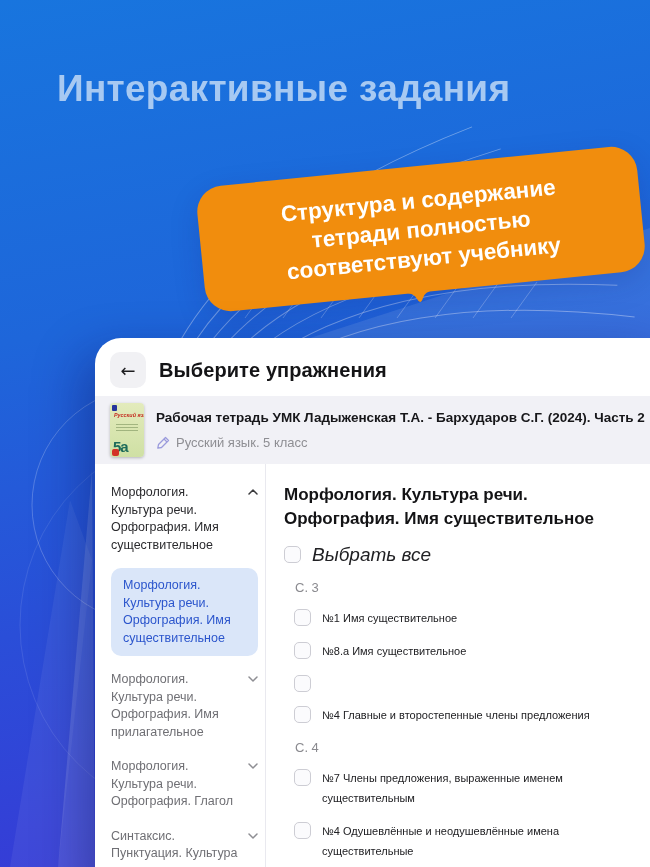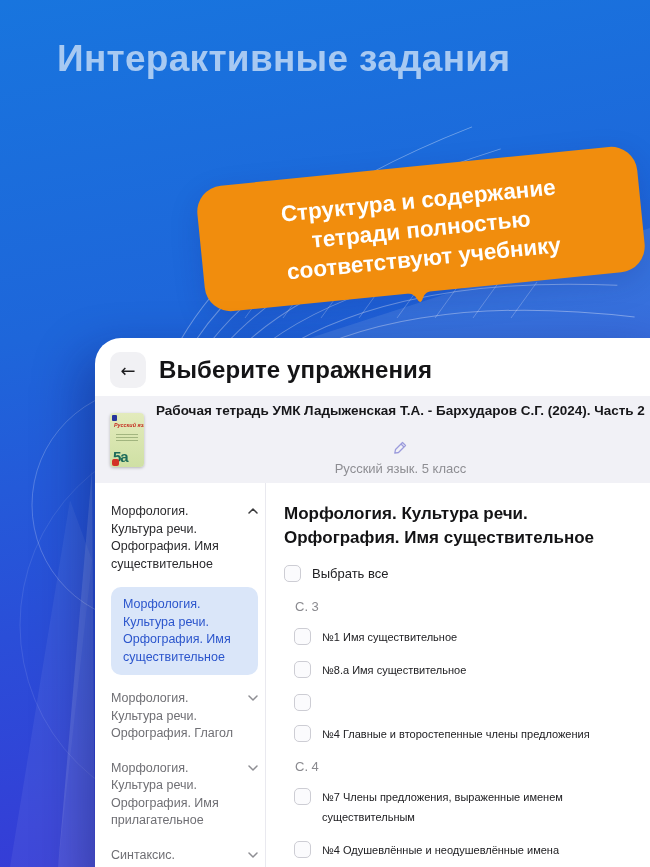--- a/index.html
+++ b/index.html
@@ -6,21 +6,21 @@
   html,body { width:650px; height:867px; }
   body { font-family:"Liberation Sans","DejaVu Sans",sans-serif; }
 
   .stage {
     position:relative; width:650px; height:867px; overflow:hidden;
     background:linear-gradient(170deg,#1875DE 0%,#1E66DA 35%,#2A4ED8 65%,#3A35D6 100%);
   }
   .deco { position:absolute; inset:0; pointer-events:none; }
 
   
-  .hero { position:absolute; left:57px; top:34px; font-weight:bold; font-size:37px; line-height:50px; letter-spacing:.3px; }
+  .hero { position:absolute; left:57px; top:64px; font-weight:bold; font-size:37px; line-height:50px; letter-spacing:.3px; }
   .hero-line1 { color:#A7C9F2; }
   .hero-line2 { color:#FFFFFF; }
 
   
   .badge {
     position:absolute; left:200px; top:166px; width:442px; height:126px;
     background:#F18D0D; border-radius:26px; transform:rotate(-5.7deg);
     display:flex; flex-direction:column; justify-content:center; align-items:center;
     color:#fff; font-weight:bold; font-size:22.5px; line-height:29px; text-align:center;
     box-shadow:0 10px 30px rgba(20,30,120,.18);
@@ -33,56 +33,56 @@
     background:#fff; border-radius:26px 26px 0 0;
     box-shadow:-14px 16px 48px rgba(8,18,90,.35);
     overflow:hidden;
   }
   .app-header { display:flex; align-items:center; gap:13px; padding:14px 16px 8px 15px; }
   .back-btn {
     width:36px; height:36px; border:none; border-radius:10px; background:#F1F1F4;
     font-size:18px; color:#1C1C1E; display:flex; align-items:center; justify-content:center; cursor:pointer;
     font-family:"DejaVu Sans",sans-serif;
   }
-  .screen-title { font-size:24px; font-weight:bold; color:#141416; letter-spacing:.1px; }
+  .screen-title { font-size:20px; font-weight:bold; color:#141416; letter-spacing:.1px; }
 
   .banner { background:#F1F1F6; padding:7px 15px; display:flex; align-items:center; gap:12px; min-height:68px; }
   .cover {
     width:34px; height:54px; border-radius:4px; flex:none; position:relative; overflow:hidden;
     background:linear-gradient(180deg,#E3EBBC 0%,#CFE0A4 100%); box-shadow:0 1px 3px rgba(0,0,0,.25);
   }
   .cover-logo { position:absolute; left:2px; top:2px; width:5px; height:6px; background:#27359C; border-radius:1px; }
   .cover-title { position:absolute; left:4px; top:9px; font-size:6px; font-style:italic; font-weight:bold; color:#C42A1F; white-space:nowrap; transform:scale(.9); transform-origin:left top; }
   .cover-lines { position:absolute; left:6px; top:21px; width:22px; height:7px;
     background:repeating-linear-gradient(180deg,#8aa06a 0 1px,transparent 1px 3px); opacity:.7; }
   .cover-num { position:absolute; left:3px; bottom:2px; font-size:15px; font-weight:bold; color:#1E6B5A; letter-spacing:-1px; }
   .cover-badge { position:absolute; left:2px; bottom:1px; width:7px; height:7px; background:#D33226; border-radius:2px; }
   .binfo { min-width:0; }
   .btitle-row { display:flex; align-items:center; gap:5px; }
   .btitle { font-size:13.5px; font-weight:bold; color:#17171A; white-space:nowrap; }
-  .bsub { display:flex; align-items:center; gap:6px; margin-top:23px; color:#8E8E93; font-size:13px;flex-direction:column; }
+  .bsub { display:flex; align-items:center; gap:6px; margin-top:10px; color:#8E8E93; font-size:13px; }
 
   .body { display:flex; align-items:stretch; height:calc(100% - 120px); }
   .sidebar { width:171px; flex:none; border-right:1px solid #E9E9EF; padding:20px 7px 16px 16px; }
   .snav-item { display:flex; gap:6px; justify-content:space-between; align-items:flex-start; margin-bottom:17px; cursor:pointer; }
   .snav-label { font-size:12.5px; line-height:17.5px; color:#6F6F74; }
   .snav-item.first .snav-label { color:#2A2A2D; }
   .snav-item .chev { flex:none; margin-top:5px; }
   .snav-active {
     background:#DAE6F9; border-radius:10px; padding:9px 12px; margin:-3px 0 15px 0;
     color:#2B55CC; font-size:12.5px; line-height:17.5px; cursor:pointer;
   }
 
   .main { flex:1; padding:19px 10px 10px 18px; min-width:0; }
   .content-title { font-size:17px; font-weight:bold; line-height:23.5px; color:#131315; max-width:358px; margin-bottom:15px; }
   .row { display:flex; align-items:flex-start; gap:11px; margin:13px 0; cursor:pointer; }
   .cb { width:17px; height:17px; flex:none; border:1.5px solid #CDCDD4; background:#FBFBFD; border-radius:5px; margin-top:1px; }
   .row-label { font-size:11px; line-height:20px; color:#212124; max-width:305px; }
   .select-all { margin:0 0 10px 0; }
-  .select-all .row-label { font-size:13px; }
+  .select-all .row-label { font-size:19px;font-style:italic; }
   .group { margin-left:10px; }
   .page-label { font-size:13px; color:#8A8A8F; margin:15px 0 2px 1px; }
 </style>
 </head>
 <body>
 
 <div class="stage">
 
   <svg class="deco" width="650" height="867" viewBox="0 0 650 867">
     <g stroke="rgba(255,255,255,0.36)" stroke-width="1" fill="none">
@@ -175,27 +175,27 @@
 
       <aside class="sidebar">
         <div class="snav-item first">
           <span class="snav-label">Морфология. Культура речи. Орфография. Имя существительное</span>
           <svg class="chev" width="10" height="6" viewBox="0 0 10 6">
             <polyline points="1,5 5,1 9,5" fill="none" stroke="#3A3A3C" stroke-width="1.5" stroke-linecap="round" stroke-linejoin="round"></polyline>
           </svg>
         </div>
         <div class="snav-active">Морфология. Культура речи. Орфография. Имя существительное</div>
         <div class="snav-item">
+          <span class="snav-label">Морфология. Культура речи. Орфография. Имя прилагательное</span>
+          <svg class="chev" width="10" height="6" viewBox="0 0 10 6">
+            <polyline points="1,1 5,5 9,1" fill="none" stroke="#8E8E93" stroke-width="1.5" stroke-linecap="round" stroke-linejoin="round"></polyline>
+          </svg>
+        </div>
+        <div class="snav-item">
           <span class="snav-label">Морфология. Культура речи. Орфография. Глагол</span>
-          <svg class="chev" width="10" height="6" viewBox="0 0 10 6">
-            <polyline points="1,1 5,5 9,1" fill="none" stroke="#8E8E93" stroke-width="1.5" stroke-linecap="round" stroke-linejoin="round"></polyline>
-          </svg>
-        </div>
-        <div class="snav-item">
-          <span class="snav-label">Морфология. Культура речи. Орфография. Имя прилагательное</span>
           <svg class="chev" width="10" height="6" viewBox="0 0 10 6">
             <polyline points="1,1 5,5 9,1" fill="none" stroke="#8E8E93" stroke-width="1.5" stroke-linecap="round" stroke-linejoin="round"></polyline>
           </svg>
         </div>
         <div class="snav-item">
           <span class="snav-label">Синтаксис. Пунктуация. Культура речи</span>
           <svg class="chev" width="10" height="6" viewBox="0 0 10 6">
             <polyline points="1,1 5,5 9,1" fill="none" stroke="#8E8E93" stroke-width="1.5" stroke-linecap="round" stroke-linejoin="round"></polyline>
           </svg>
         </div>

